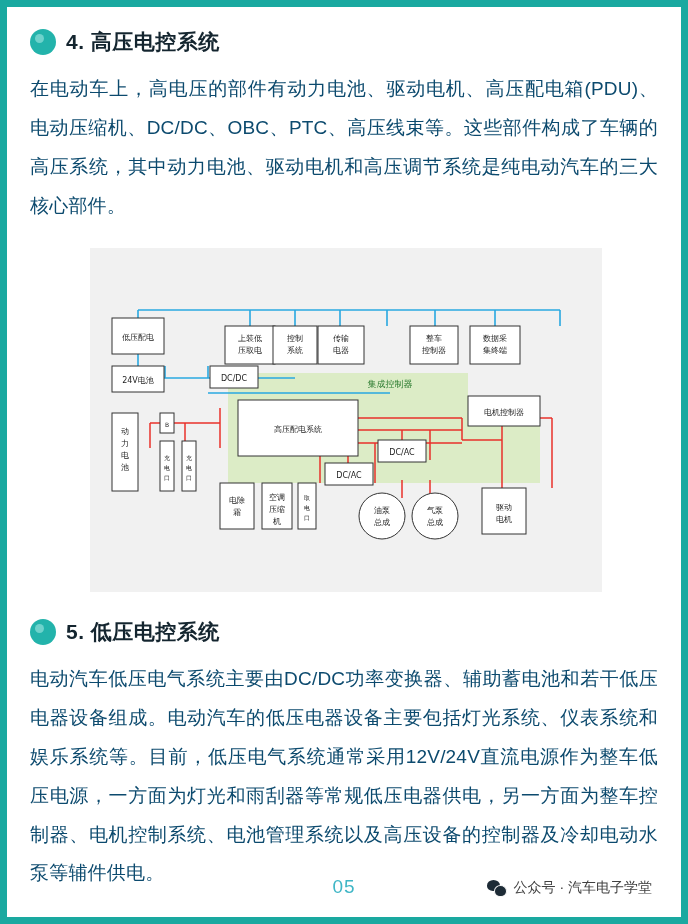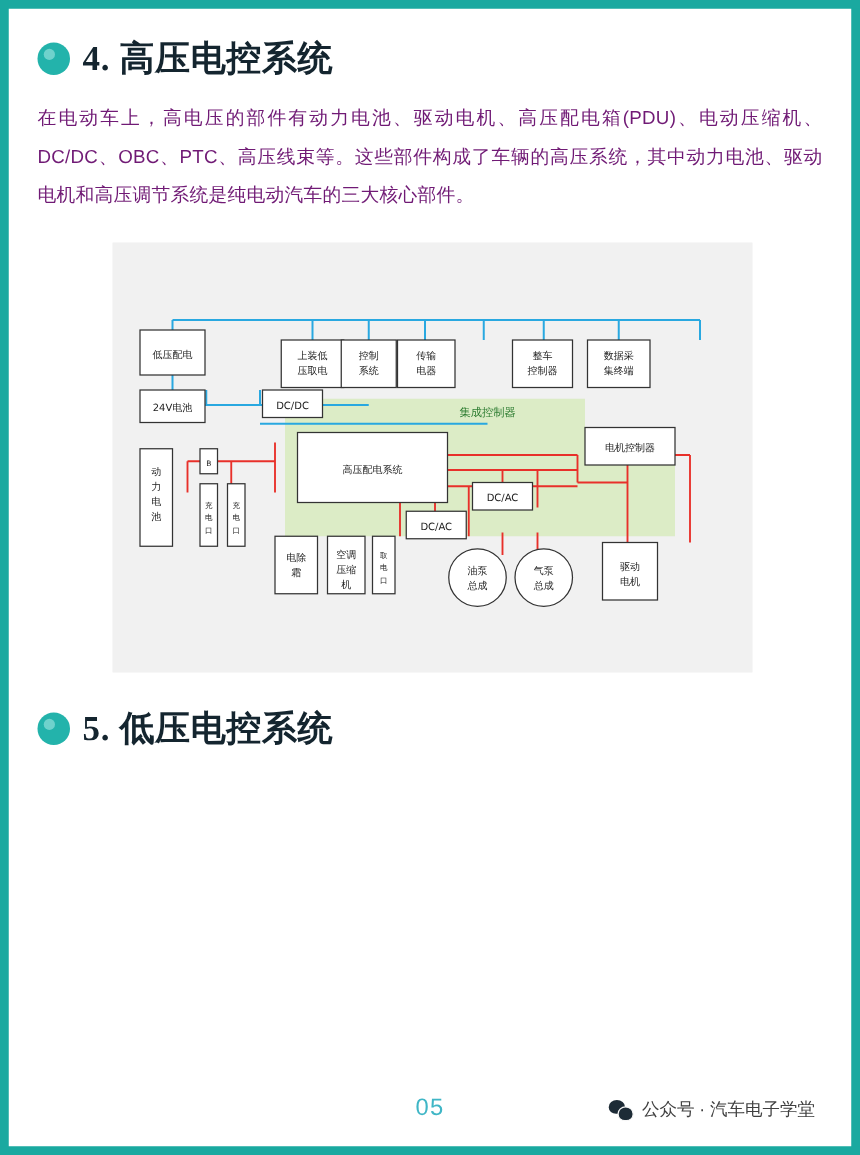--- a/index.html
+++ b/index.html
@@ -73,30 +73,29 @@
     content: "";
     position: absolute;
     left: 5px;
     top: 5px;
     width: 9px;
     height: 9px;
     border-radius: 50%;
     background: #6fd2cc;
   }
   .heading-text {
-    font-size: 28px;
+    font-size: 21px;
     font-weight: bold;
     color: #14252f;
     letter-spacing: 0.5px;
-    font-family: Liberation Serif, serif;
   }
   .body-text {
-    font-size: 15px;
+    font-size: 19px;
     line-height: 2.05;
-    color: #701a75;
+    color: #0c4a6e;
     text-align: justify;
     letter-spacing: 0.2px;
     margin: 0 0 6px 0;
   }
   .figure {
     margin: 22px 0 26px 60px;
     width: 512px;
     height: 344px;
     background: #f1f1f1;
     position: relative;
@@ -317,20 +316,21 @@
           <text x="414" y="262">驱动</text>
           <text x="414" y="274">电机</text>
         </g>
       </svg>
     </div>
 
     <div class="section-heading section2">
       <span class="heading-dot"></span>
       <span class="heading-text">5. 低压电控系统</span>
     </div>
+    <p class="body-text">电动汽车低压电气系统主要由DC/DC功率变换器、辅助蓄电池和若干低压电器设备组成。电动汽车的低压电器设备主要包括灯光系统、仪表系统和娱乐系统等。目前，低压电气系统通常采用12V/24V直流电源作为整车低压电源，一方面为灯光和雨刮器等常规低压电器供电，另一方面为整车控制器、电机控制系统、电池管理系统以及高压设备的控制器及冷却电动水泵等辅件供电。</p>
 
   </div>
 
   <div class="footer">
     <div class="page-number">05</div>
     <div class="wechat">
       <span class="wechat-icon">
         <span class="b1"></span>
           <span class="b2"></span>
       </span>

